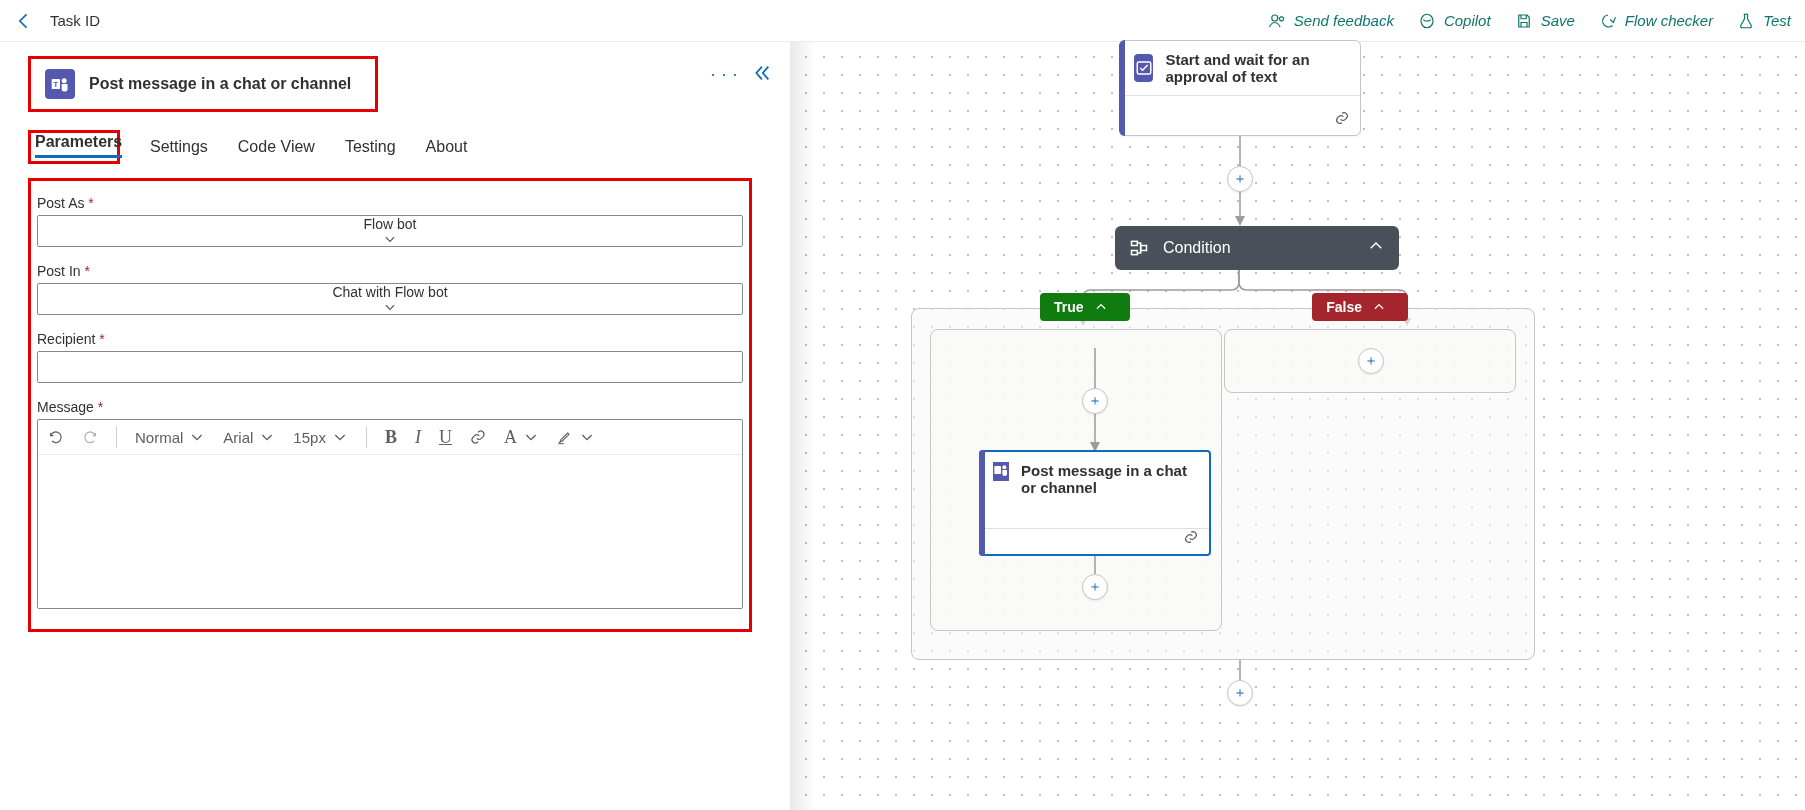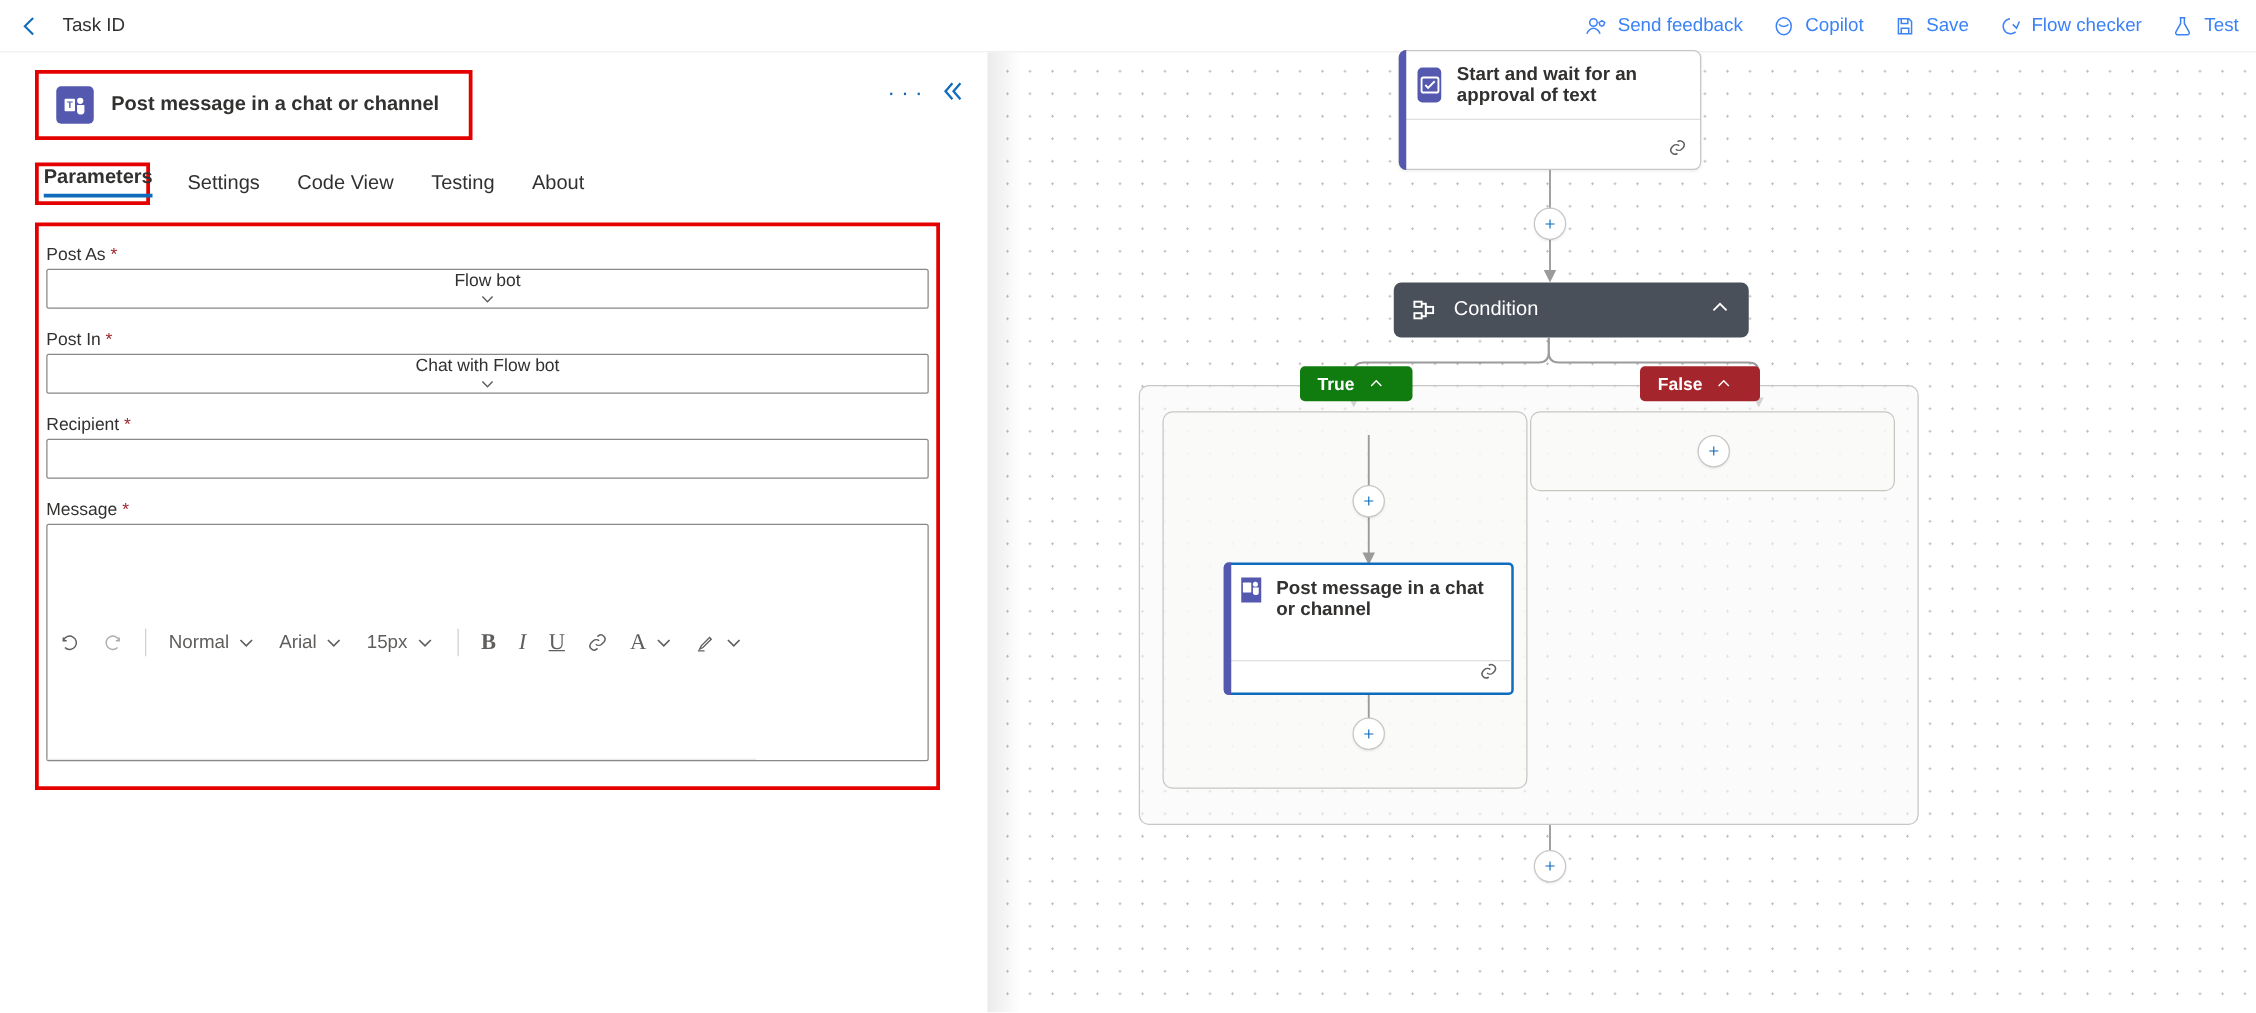--- a/index.html
+++ b/index.html
@@ -17,22 +17,23 @@
     display: flex;
     align-items: center;
     height: 42px;
     border-bottom: 1px solid #edebe9;
     padding: 0 14px;
   }
   .topbar-left { display: flex; align-items: center; gap: 16px; }
   .topbar-right { display: flex; align-items: center; gap: 24px; margin-left: auto; }
   .top-link {
     display: flex; align-items: center; gap: 8px;
-    color: #3b82f6; cursor: pointer;
+    color: #0f766e; cursor: pointer;
     font-size: 15px;
+    font-style: italic;
   }
   .top-link svg, .top-link .ico { width: 18px; height: 18px; }
   .back-btn { color:#0f6cbd; display:flex;align-items:center; }
   .breadcrumb { color:#323130; font-size:15px; }
   
   .main { display:flex; height: calc(100% - 42px); }
   .panel-left {
     width: 790px;
     padding: 14px 20px 20px 28px;
     position: relative;
@@ -84,21 +85,21 @@
   .field { margin-bottom: 16px; }
   .label { display:block; font-size:14px; margin-bottom:4px; color:#323130;}
   .req { color:#a4262c; }
   .select, .input, .rte {
     width:100%; border:1px solid #8a8886; border-radius:2px; background:#fff;
   }
   .select { display:flex; align-items:center; justify-content:space-between; height:32px; padding:0 10px; cursor:pointer;flex-direction:column;}
   .input { height:32px; padding:0 10px;}
   .chev-down { width:14px; height:14px; }
   
-  .rte { height:190px; display:flex; flex-direction:row; }
+  .rte { height:190px; display:flex; flex-direction:column; }
   .rte-toolbar {
     display:flex; align-items:center; gap:18px; padding:6px 10px; border-bottom:1px solid #edebe9;
     color:#605e5c; font-size:15px;
   }
   .rte-toolbar .tb { display:flex; align-items:center; gap:6px; cursor:pointer; }
   .rte-toolbar .divider { width:1px; height:22px; background:#d2d0ce; }
   .tb svg { width:16px; height:16px; }
   .fmt-bold { font-weight:700; font-family:serif; font-size:18px;}
   .fmt-italic { font-style:italic; font-family:serif; font-size:18px;}
   .fmt-under { text-decoration:underline; font-family:serif; font-size:18px;}

